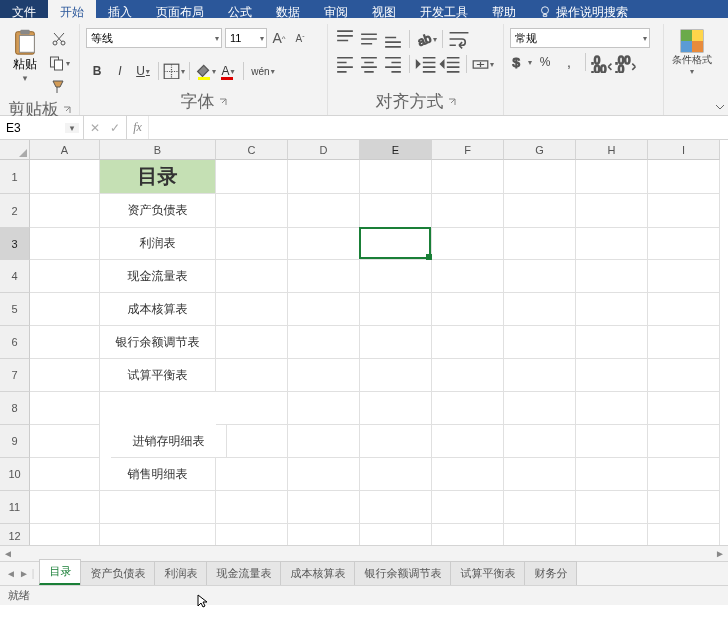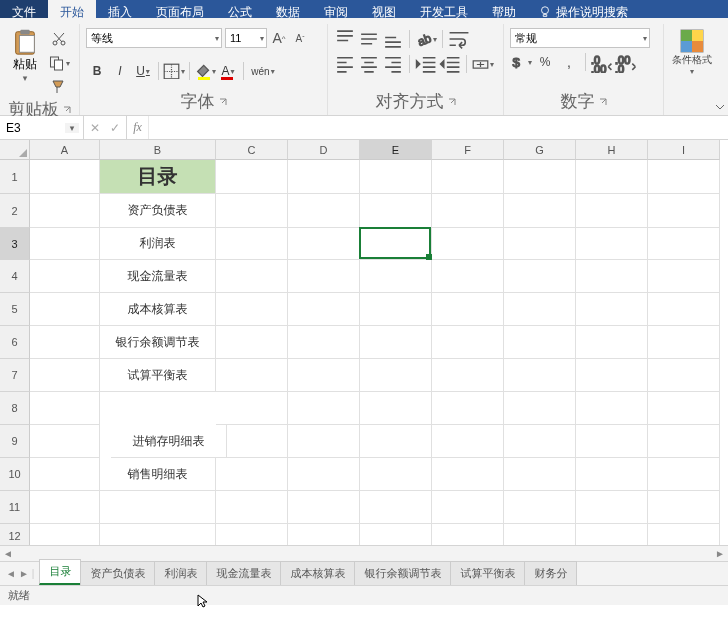--- a/index.html
+++ b/index.html
@@ -331,27 +331,20 @@
           </div>
         <div class="rbtn">
             <svg viewBox="0 0 14 14" stroke="#555" fill="none">
               <text x="0" y="8" font-size="7">.00</text>
               <text x="0" y="14" font-size="7">.0</text>
               <path d="M13 10 l-2 -2 m2 2 l-2 2"></path>
             </svg>
           </div>
       </div>
     </div>
-    <div class="rib-label">
-        <span>数字</span>
-        <svg class="la" viewBox="0 0 8 8">
-          <path d="M1 1h6v6" fill="none" stroke="#888"></path>
-          <path d="M3 5 L7 1" stroke="#888"></path>
-        </svg>
-      </div>
   </div>
 
   <div class="rib-group style-group">
     <div class="big-btn">
       <svg viewBox="0 0 26 26">
           <rect x="2" y="2" width="22" height="22" fill="none" stroke="#888"></rect>
           <rect x="2" y="2" width="11" height="11" fill="#6baa4a"></rect>
           <rect x="13" y="13" width="11" height="11" fill="#e88b3c"></rect>
           <rect x="2" y="13" width="11" height="11" fill="#5b9bd5"></rect>
           <rect x="13" y="2" width="11" height="11" fill="#ffd54a"></rect>

